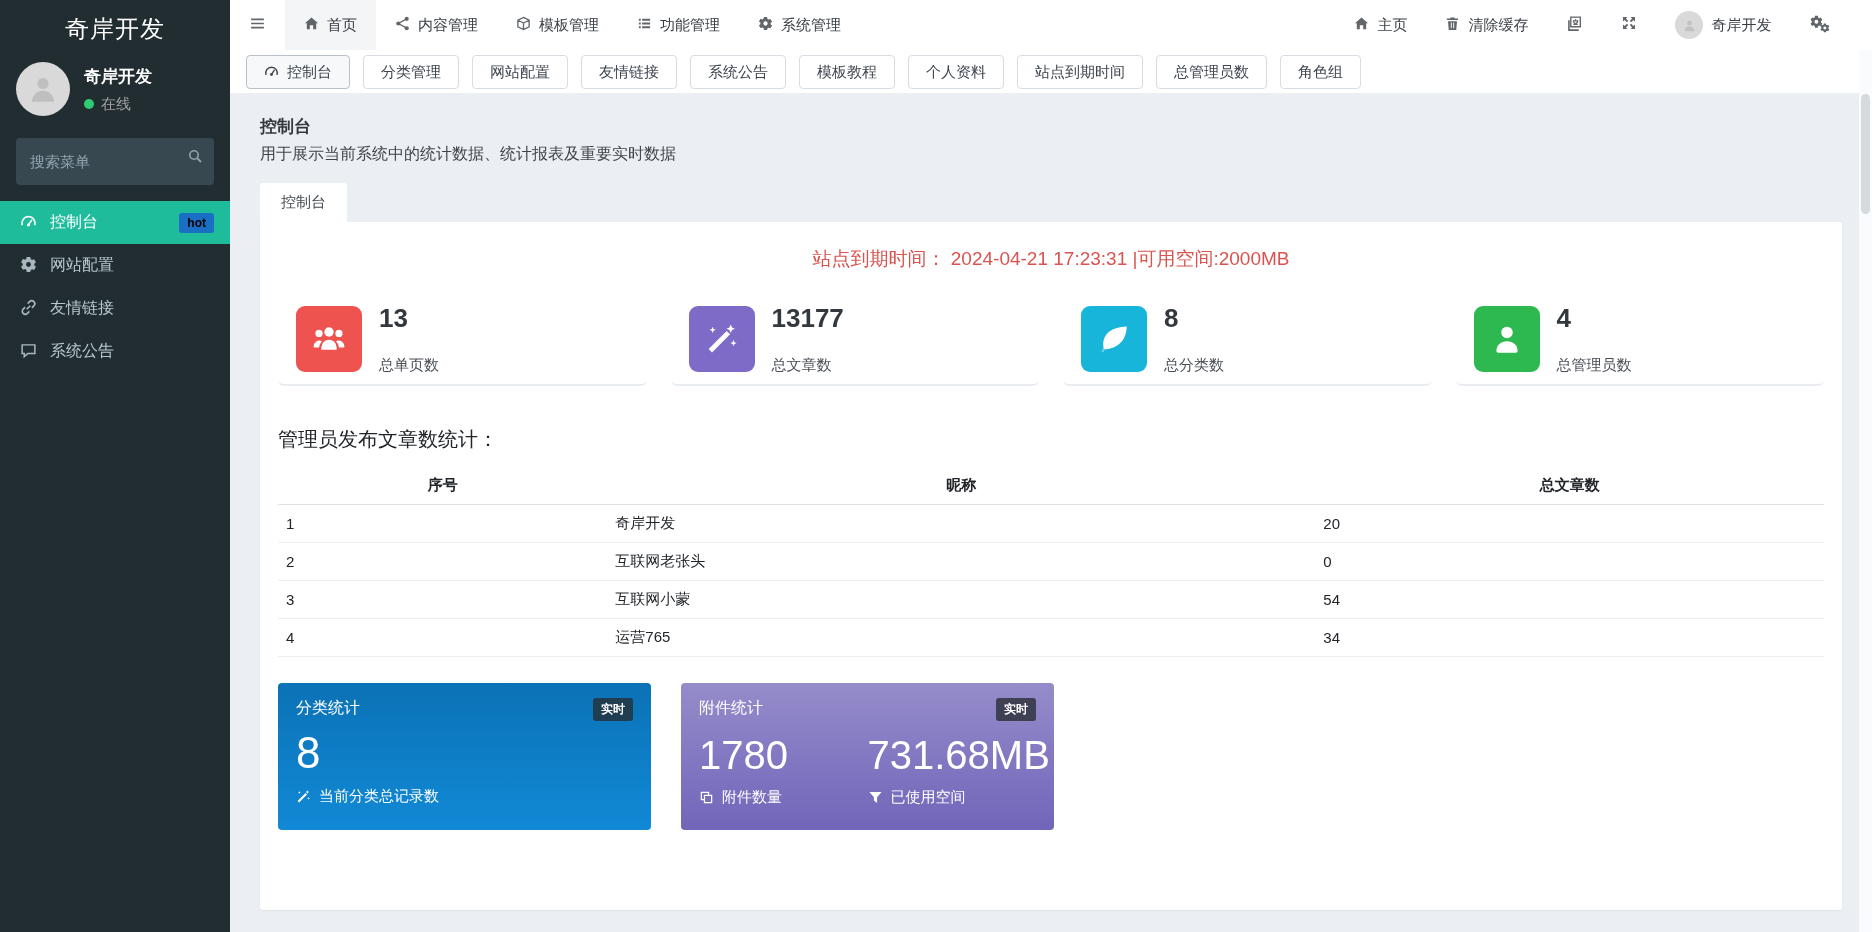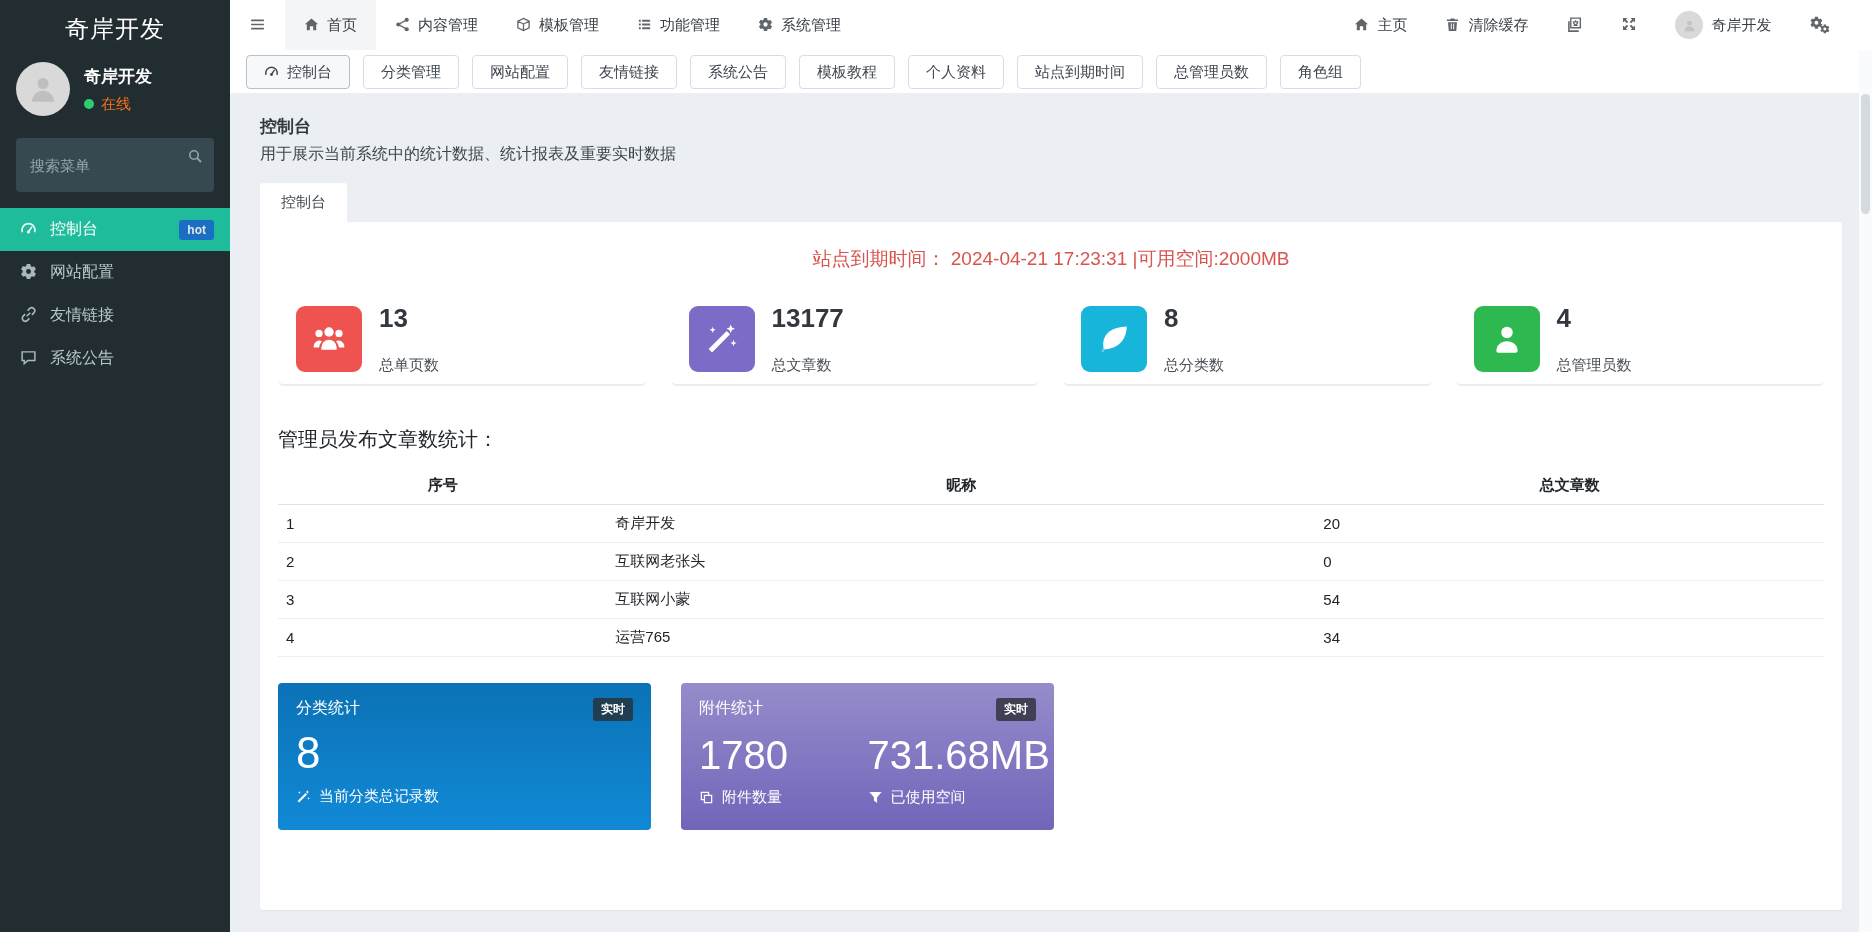--- a/index.html
+++ b/index.html
@@ -6,36 +6,36 @@
   html,body { width:1872px; height:932px; overflow:hidden; }
   body { font-family:"Liberation Sans","DejaVu Sans",sans-serif; display:flex; background:#ebeff3; color:#333; }
   .ic { width:1em; height:1em; fill:currentColor; display:inline-block; vertical-align:-0.12em; }
 
   
   .sidebar { width:230px; min-width:230px; height:100%; background:#222d32; color:#fff; }
   .brand { height:58px; display:flex; align-items:center; justify-content:center; font-size:24px; letter-spacing:1px; }
   .userpanel { display:flex; align-items:center; gap:14px; padding:4px 16px 14px 16px; }
   .avatar-lg { width:54px; height:54px; border-radius:50%; background:#d9d9d9; display:flex; align-items:center; justify-content:center; color:#bfbfbf; font-size:34px; overflow:hidden; }
   .uname { font-size:17px; font-weight:bold; margin-bottom:7px; }
-  .ustatus { font-size:15px; display:flex; align-items:center; gap:7px; color:#f97316; }
+  .ustatus { font-size:15px; display:flex; align-items:center; gap:7px; color:#a3a3a3; }
   .dot { width:10px; height:10px; border-radius:50%; background:#2ecc71; display:inline-block; }
   .searchbox { margin:8px 16px 16px; position:relative; }
-  .searchbox input { width:100%; height:54px; background:#374850; border:none; border-radius:4px; color:#e6e6e6; font-size:15px; padding:0 38px 0 14px; font-family:inherit; }
+  .searchbox input { width:100%; height:47px; background:#374850; border:none; border-radius:4px; color:#e6e6e6; font-size:15px; padding:0 38px 0 14px; font-family:inherit; }
   .searchbox input::placeholder { color:#90a4ae; }
   .searchbtn { position:absolute; right:0; top:0; width:38px; height:38px; background:transparent; border:none; color:#90a4ae; font-size:16px; cursor:pointer; }
   .menu-item { height:43px; display:flex; align-items:center; gap:13px; padding:0 16px 0 20px; font-size:16px; color:#b8c7ce; cursor:pointer; }
   .menu-item .mi-icon { font-size:17px; opacity:.9; }
   .menu-item.active { color:#fff; }
-  .badge-hot { margin-left:auto; font-size:12px; font-weight:bold; color:#e5e5e5; padding:3px 8px; border-radius:3px; }
+  .badge-hot { margin-left:auto; font-size:12px; font-weight:bold; color:#000000; padding:3px 8px; border-radius:3px; }
 
   
   .main { flex:1; height:100%; display:flex; flex-direction:column; min-width:0; }
 
   .topbar { height:50px; background:#fff; display:flex; align-items:stretch; font-size:15px; color:#3a4047; }
-  .tb-left, .tb-right { display:flex; align-items:stretch; }
+  .tb-left, .tb-right { display:flex; align-items:stretch;font-family:Liberation Mono, monospace; }
   .tb-right { margin-left:auto; padding-right:22px; }
   .tb-item { display:flex; align-items:center; gap:8px; padding:0 19px; cursor:pointer; white-space:nowrap; }
   .tb-item .ic { font-size:15px; opacity:.8; }
   .tb-item.active { background:#f4f5f6; }
   .avatar-sm { width:28px; height:28px; border-radius:50%; background:#d9d9d9; display:flex; align-items:center; justify-content:center; color:#bdbdbd; font-size:18px; }
 
   .tabstrip { background:#fff; padding:5px 16px 4px; display:flex; gap:13px; align-items:center; }
   .chip { height:34px; padding:0 17px; background:#fff; border:1px solid #d8dde3; border-radius:4px; font-size:15px; color:#3f4650; display:flex; align-items:center; gap:8px; cursor:pointer; white-space:nowrap; font-family:inherit; }
   .chip.active { border-color:#b9c0c8; background:#f7f8f9; }
 

